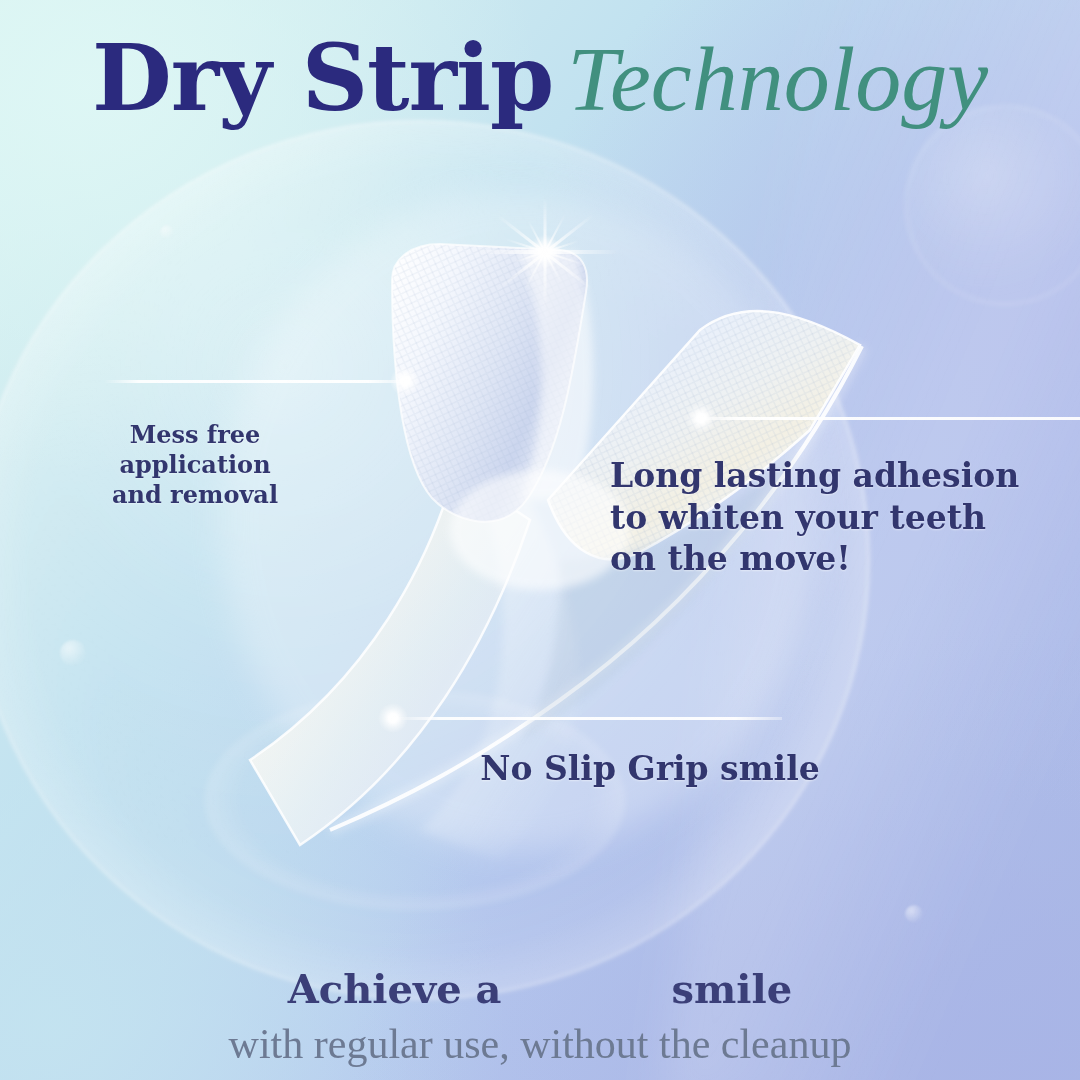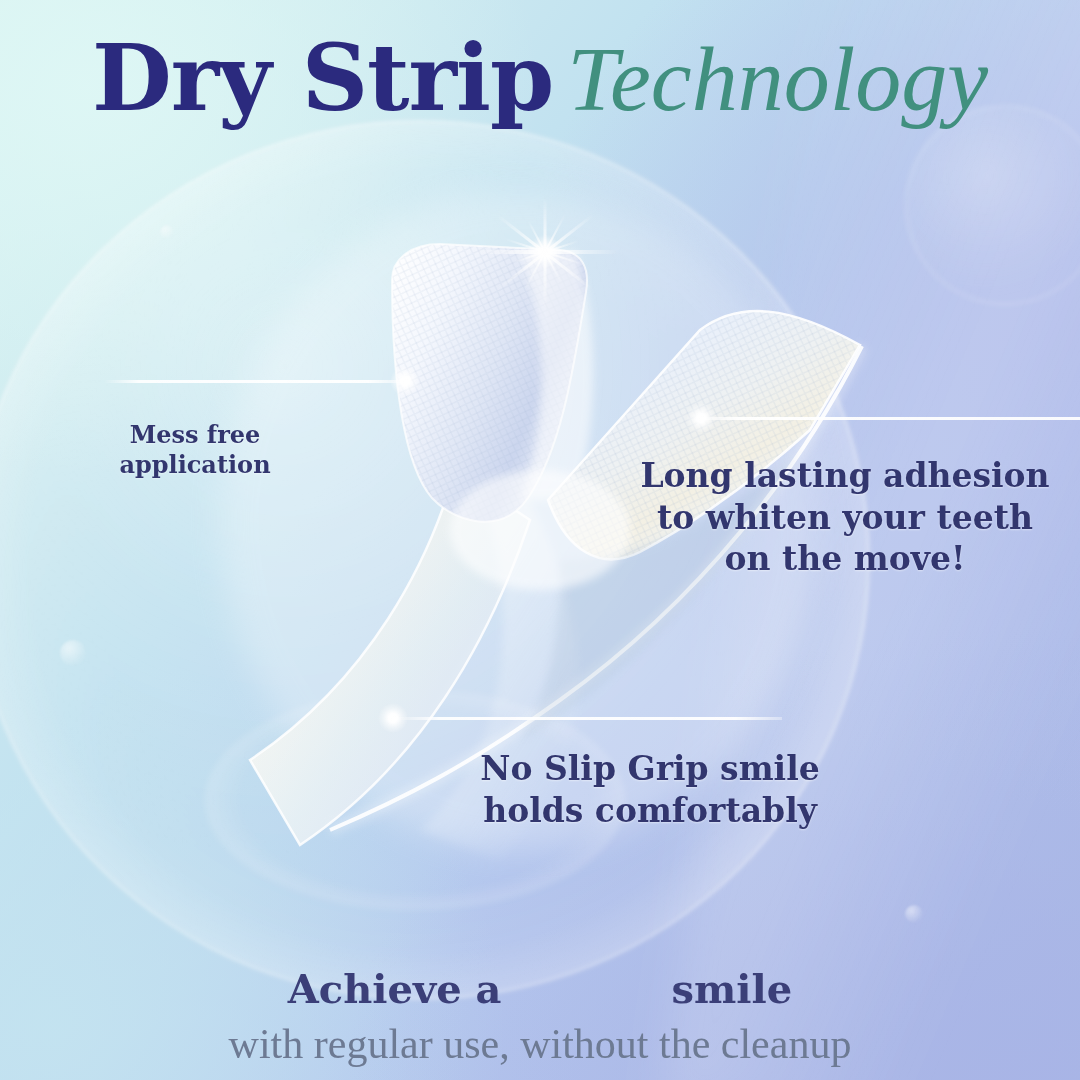--- a/index.html
+++ b/index.html
@@ -180,21 +180,21 @@
   }
   .callout-left {
     left:50px; top:420px;
     width:290px;
     text-align:center;
     font-size:24px;
   }
   .callout-right {
     right:0px; top:455px;
     width:470px;
-    text-align:center;
+    text-align:left;
     font-size:33px;
   }
   .callout-bottom {
     left:460px; top:748px;
     width:380px;
     text-align:center;
     font-size:33px;
   }
   .callout .ln { display:block; }
 
@@ -394,31 +394,31 @@
   <div class="leader leader-right"></div>
   <div class="leader leader-bottom"></div>
 
   <div class="dot dot-left"></div>
   <div class="dot dot-right"></div>
   <div class="dot dot-bottom"></div>
 
   <div class="callout callout-left">
     <span class="ln">Mess free</span>
     <span class="ln">application</span>
+    <span class="ln">and removal</span>
   </div>
 
   <div class="callout callout-right">
     <span class="ln">Long lasting adhesion</span>
     <span class="ln">to whiten your teeth</span>
     <span class="ln">on the move!</span>
   </div>
 
   <div class="callout callout-bottom">
     <span class="ln">No Slip Grip smile</span>
-    <span class="ln">holds comfortably</span>
   </div>
 
   <div class="tagline">
     <div class="tagline-top"><span>Achieve a</span><span class="tagline-gap"></span><span>smile</span></div>
     <div class="tagline-bottom">with regular use, without the cleanup</div>
   </div>
 
 </div>
 
 </body></html>

